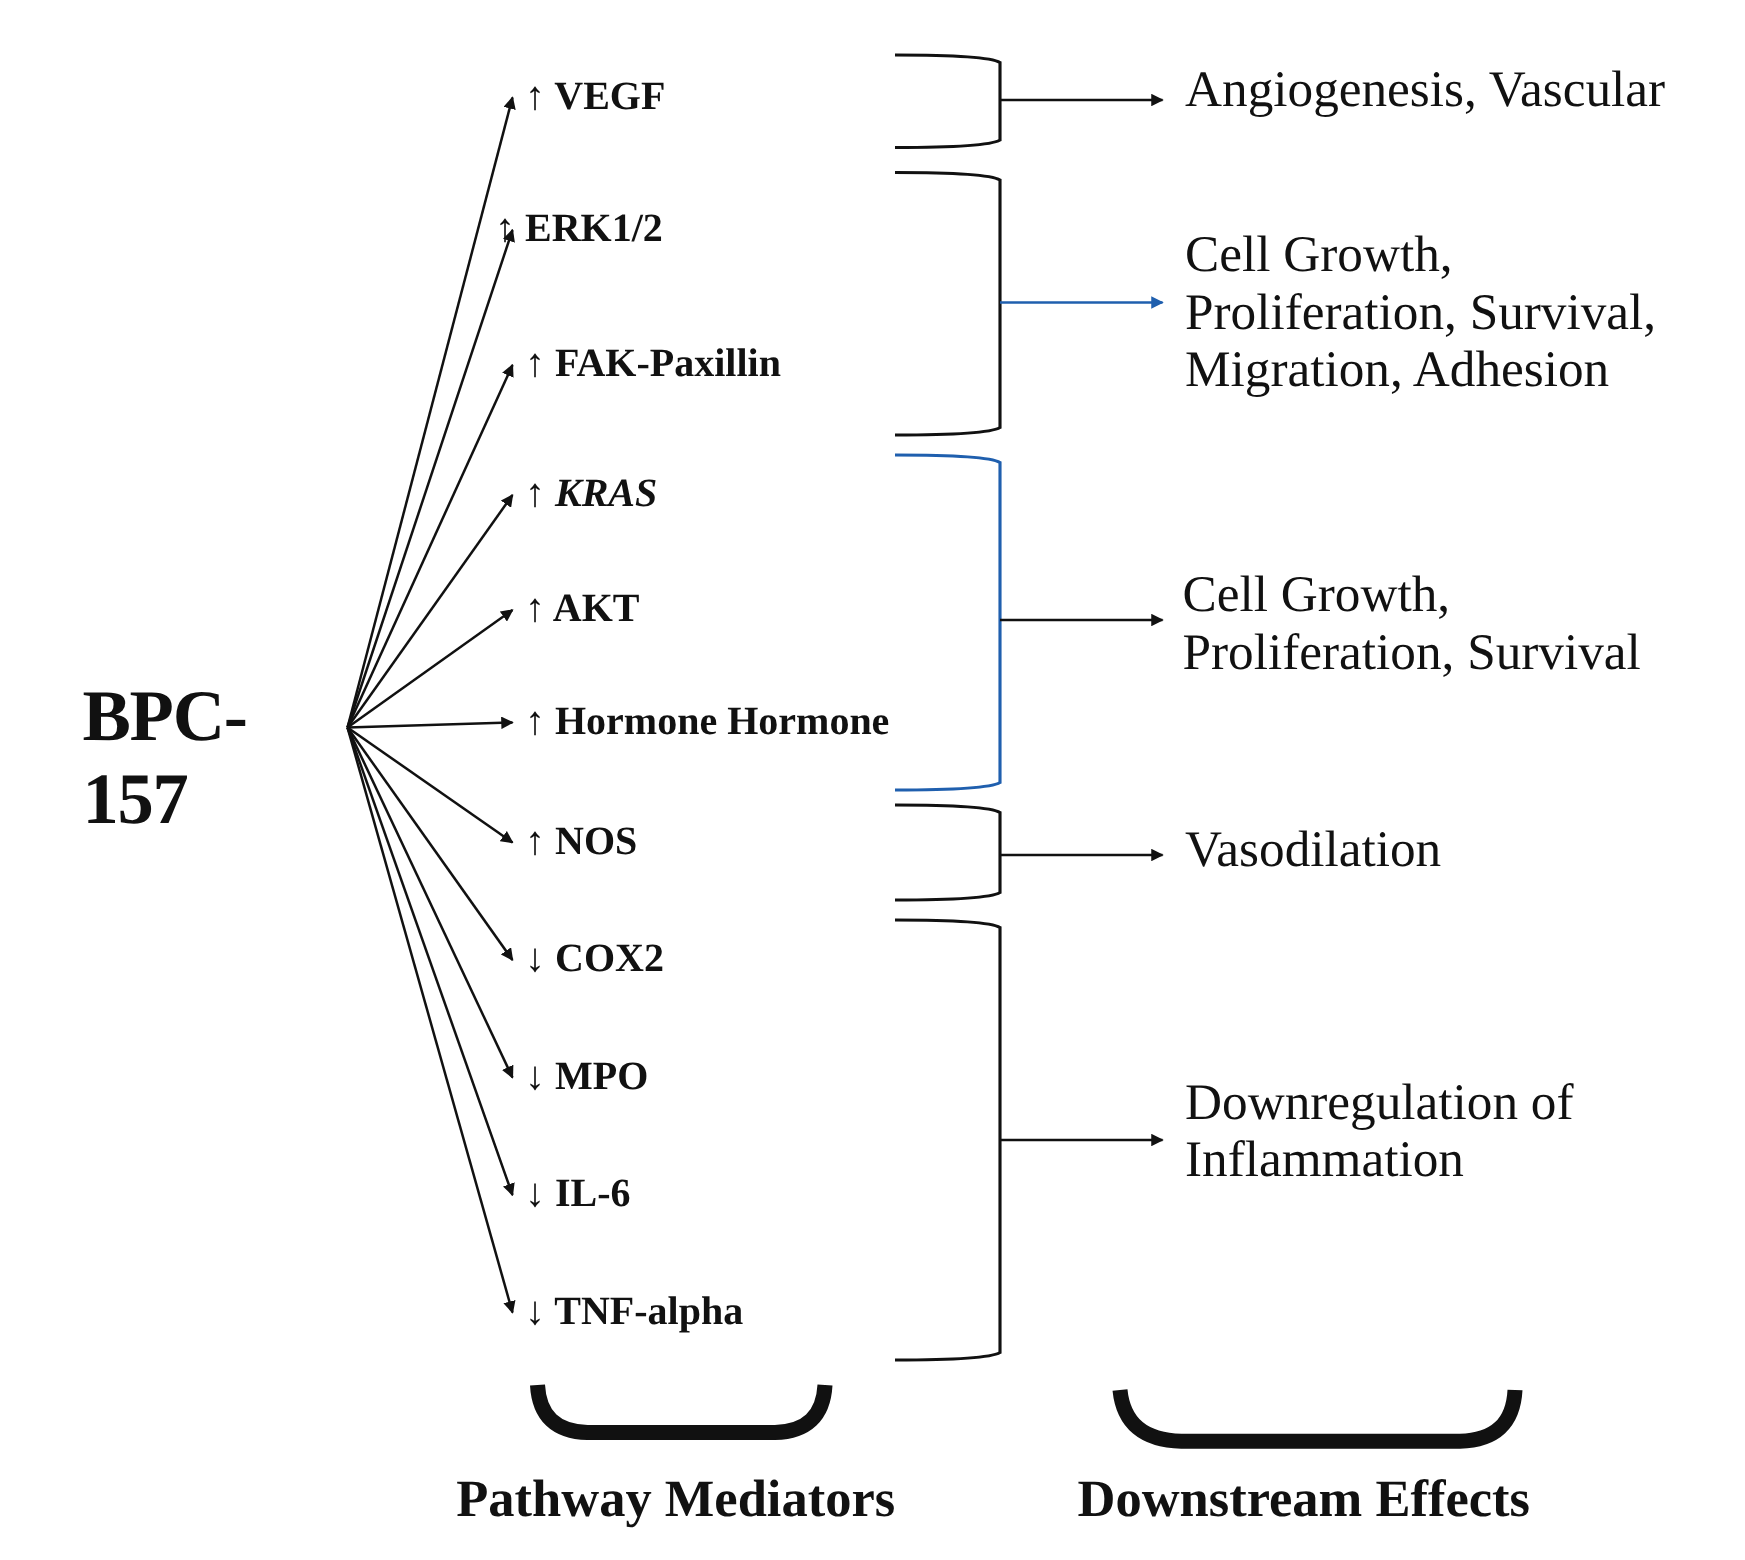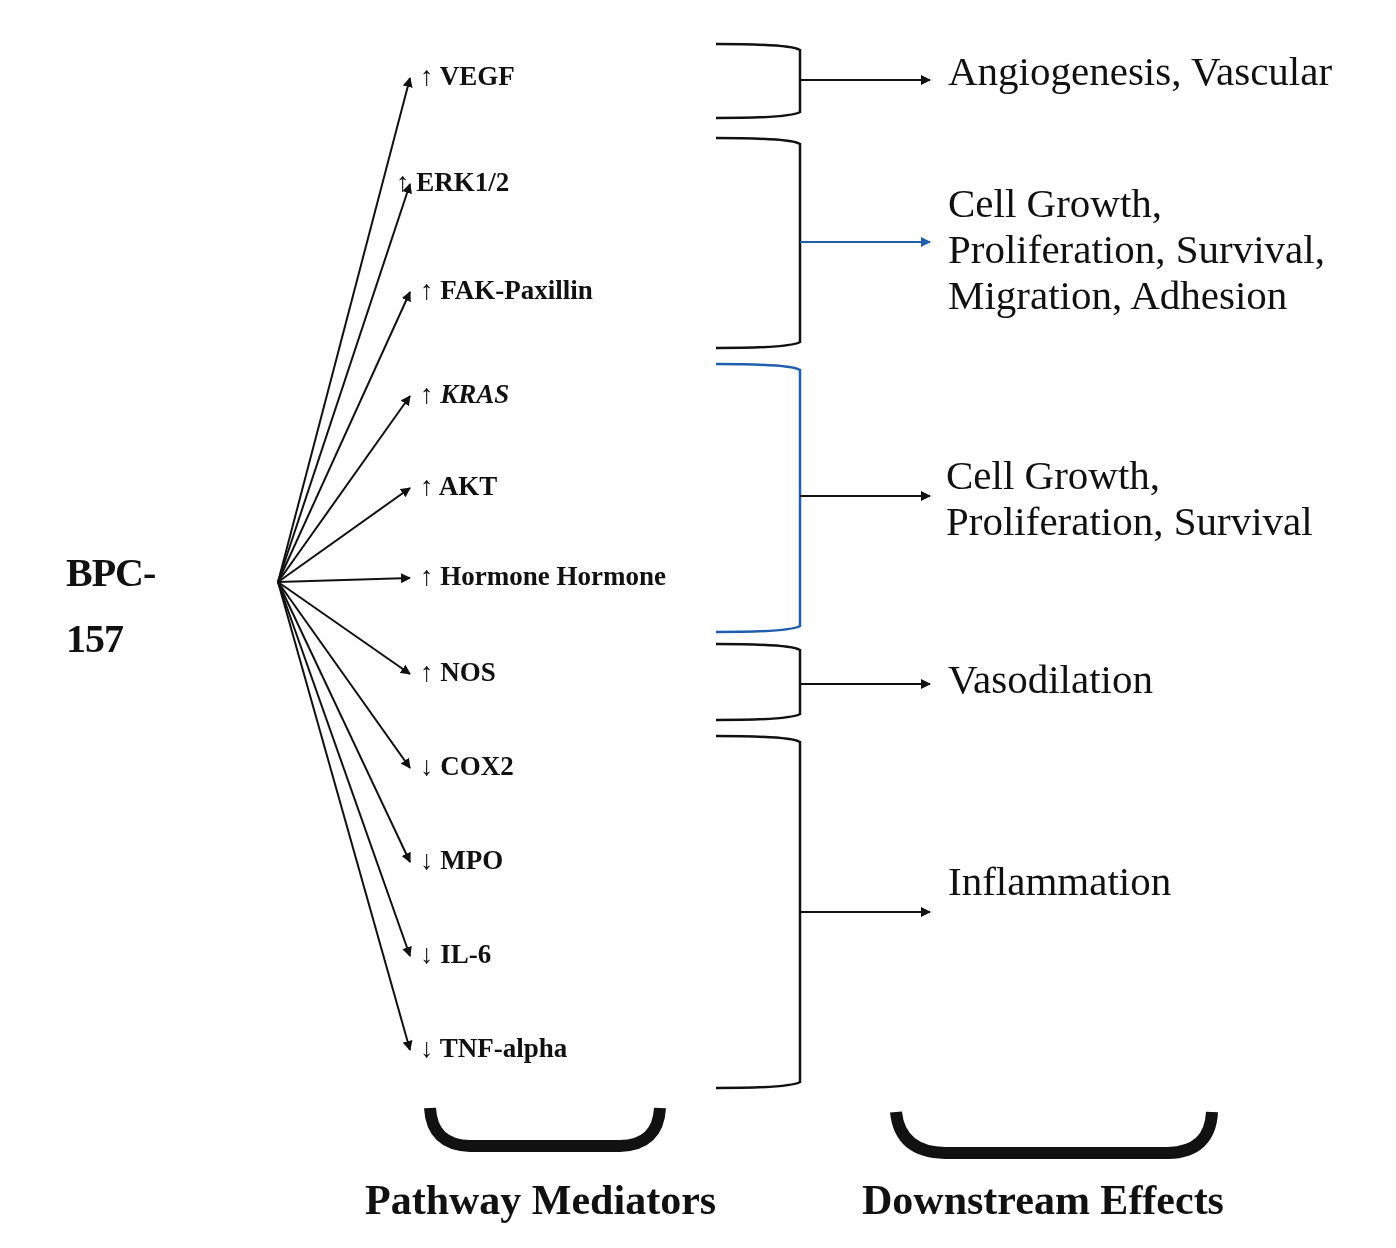--- a/index.html
+++ b/index.html
@@ -1,19 +1,19 @@
 <!DOCTYPE html>
 <html><head>
 <meta charset="utf-8">
 <style>
   html, body { margin: 0; padding: 0; background: #ffffff; }
   body { width: 1396px; height: 1248px; position: relative; overflow: hidden; font-family: "Liberation Serif", serif; color: #111; }
   #diagram { position: absolute; left: 0; top: 0; }
-  .src { position: absolute; left: 66px; top: 540px; font-size: 40px; font-weight: bold; line-height: 66px; letter-spacing: -1px; }
-  .med { position: absolute; font-size: 27px; font-weight: bold; white-space: nowrap; line-height: 40px; }
+  .src { position: absolute; left: 66px; top: 540px; font-size: 58px; font-weight: bold; line-height: 66px; letter-spacing: -1px; }
+  .med { position: absolute; font-size: 32px; font-weight: bold; white-space: nowrap; line-height: 40px; }
   .eff { position: absolute; font-size: 41px; line-height: 46px; white-space: nowrap; }
   .col-label { position: absolute; font-size: 42px; font-weight: bold; white-space: nowrap; }
 </style>
 </head>
 <body>
 
 <svg id="diagram" width="1396" height="1248">
   <defs>
     <marker id="ah" markerWidth="10" markerHeight="10" refX="9" refY="5" orient="auto" markerUnits="userSpaceOnUse">
       <path d="M0,0 L10,5 L0,10 z" fill="#111"></path>
@@ -80,18 +80,19 @@
       <div>Migration, Adhesion</div>
     </div>
     <div class="eff" style="left: 946px; top: 452px;">
       <div>Cell Growth,</div>
       <div>Proliferation, Survival</div>
     </div>
     <div class="eff" style="left: 948px; top: 656px;">
       <div>Vasodilation</div>
     </div>
     <div class="eff" style="left: 948px; top: 858px;">
+      <div>Downregulation of</div>
       <div>Inflammation</div>
     </div>
   </div>
 
 <div class="col-label" style="left:365px; top:1176px;">Pathway Mediators</div>
 <div class="col-label" style="left:862px; top:1176px;">Downstream Effects</div>
 
 </body></html>

